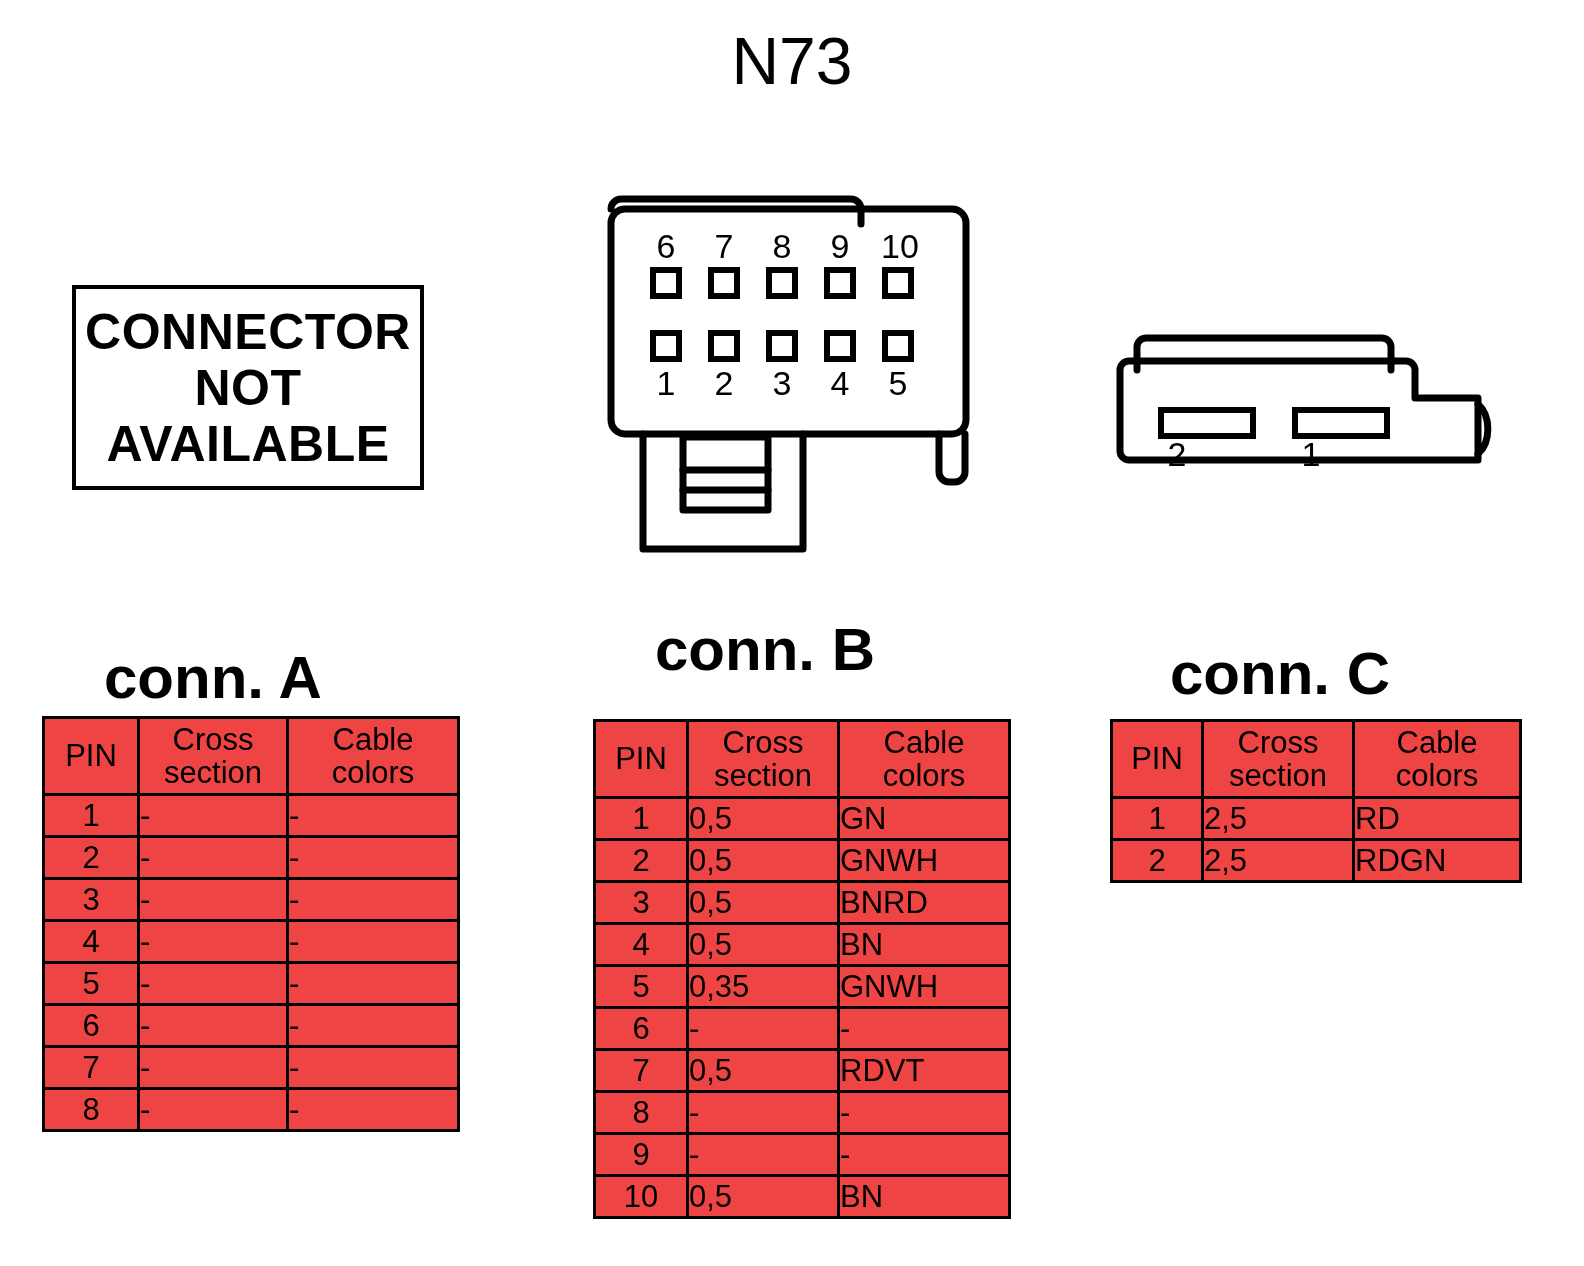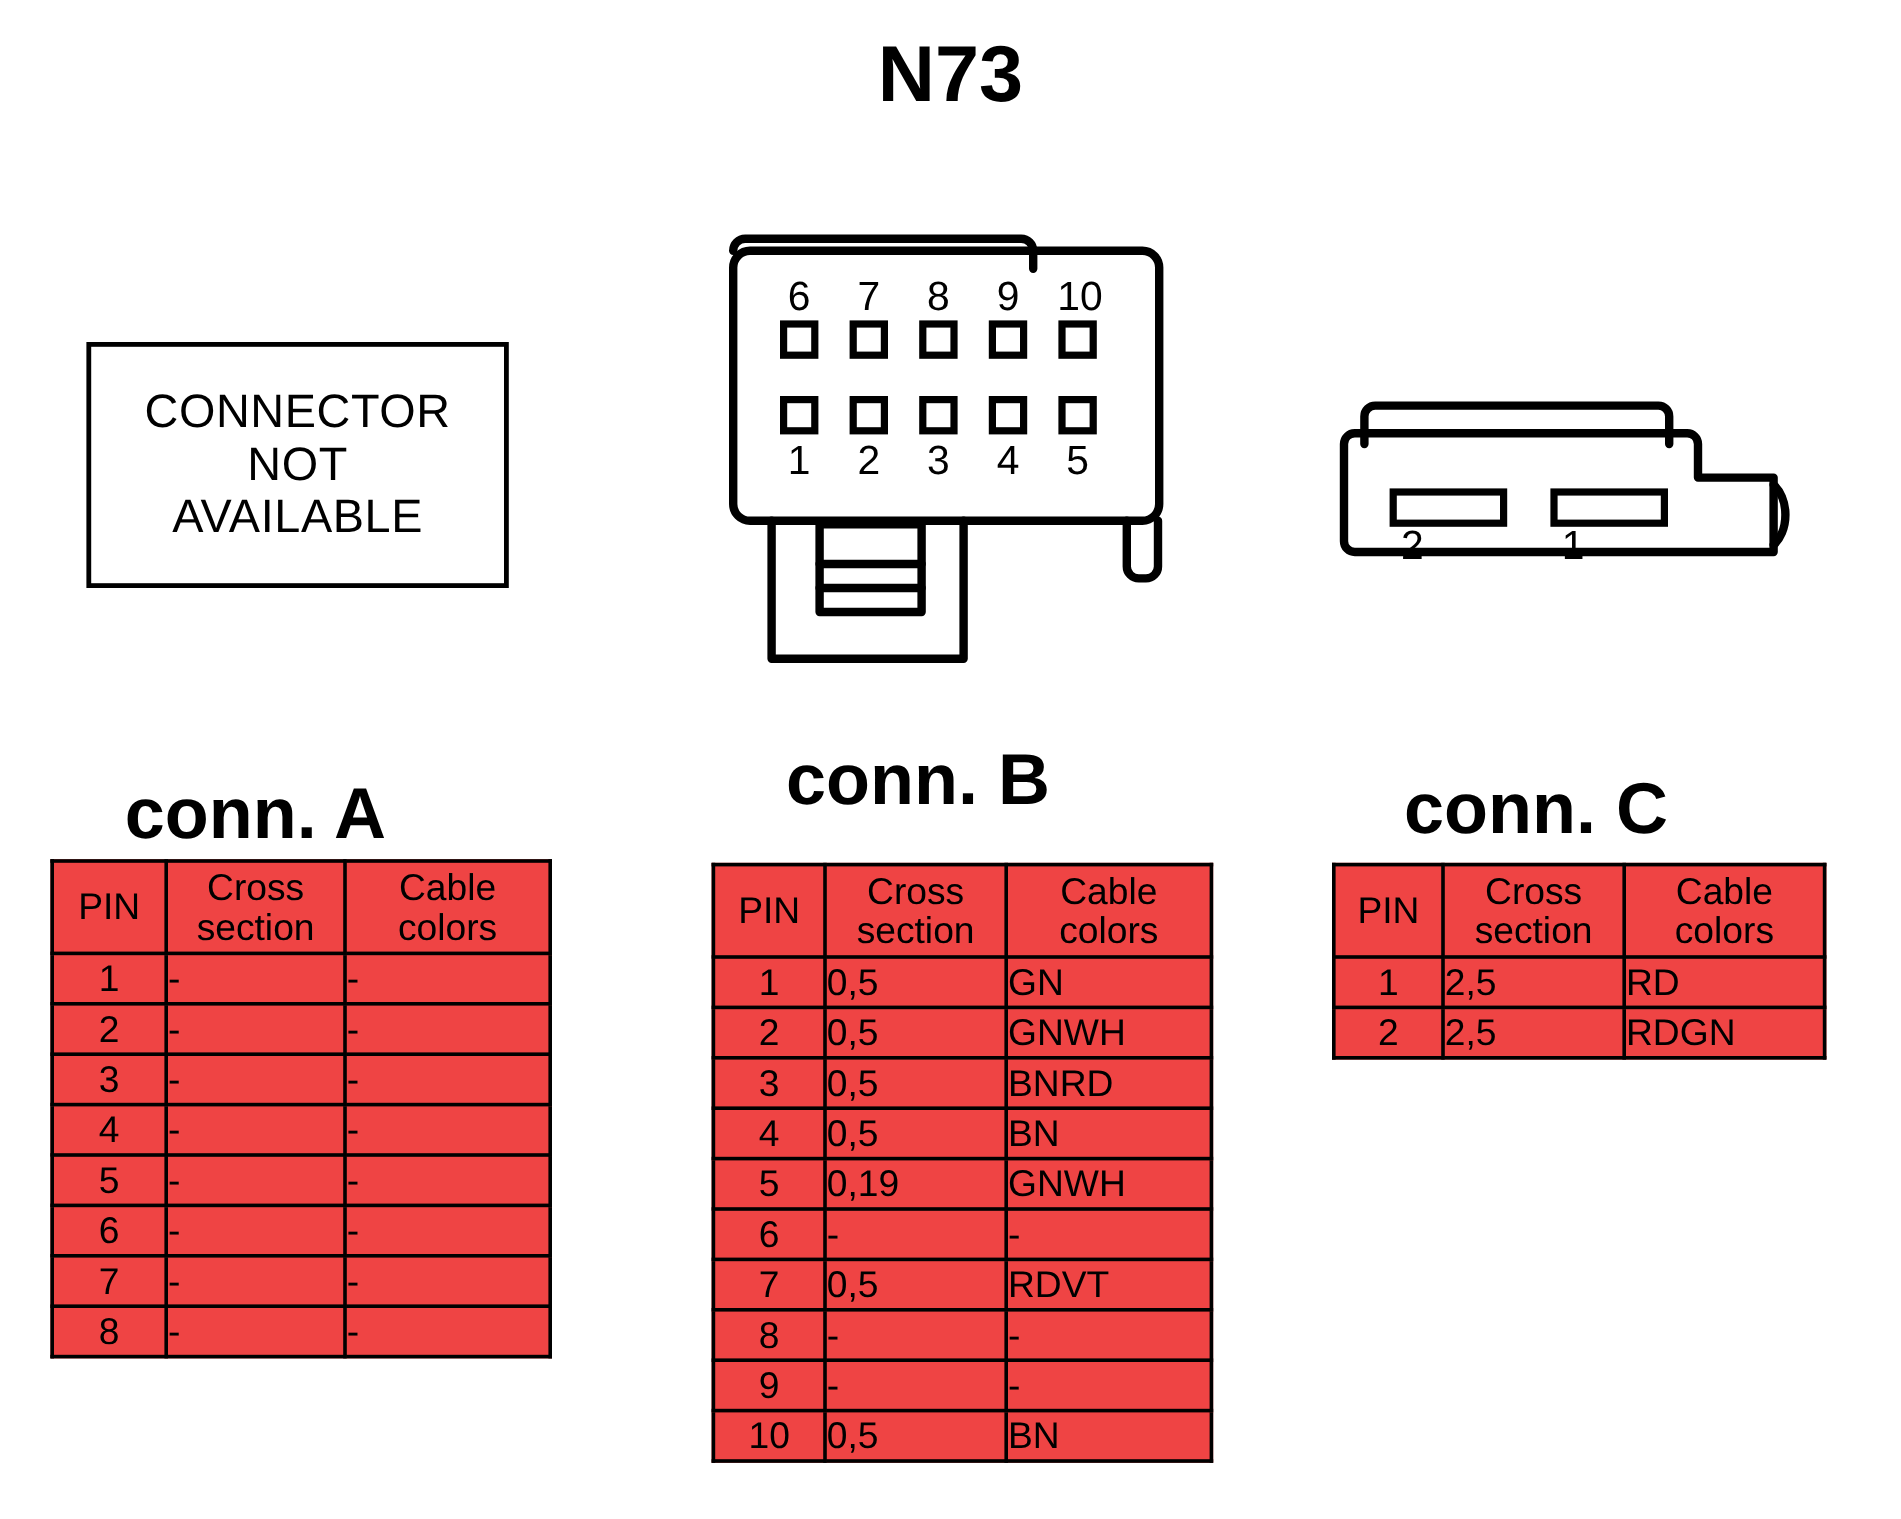--- a/index.html
+++ b/index.html
@@ -20,43 +20,43 @@
   }
 
   
   .title {
     position: absolute;
     left: 0;
     top: 28px;
     width: 1584px;
     text-align: center;
     font-size: 66px;
-    font-weight: bold;
+    font-weight: normal;
     letter-spacing: 0px;
     line-height: 1;
   }
 
   
   .cna-box {
     position: absolute;
     left: 72px;
     top: 285px;
     width: 352px;
     height: 205px;
     border: 4px solid #000;
     box-sizing: border-box;
     display: flex;
     flex-direction: column;
     align-items: center;
     justify-content: center;
     line-height: 1.12;
   }
   .cna-line {
-    font-size: 39px;
-    font-weight: normal;
+    font-size: 50px;
+    font-weight: bold;
     letter-spacing: 0.5px;
     white-space: nowrap;
   }
 
   
   .conn-b-art {
     position: absolute;
     left: 595px;
     top: 165px;
     width: 400px;
@@ -288,21 +288,21 @@
           <td class="col-cross">0,5</td>
           <td class="col-color">BNRD</td>
         </tr>
         <tr>
           <td class="col-pin">4</td>
           <td class="col-cross">0,5</td>
           <td class="col-color">BN</td>
         </tr>
         <tr>
           <td class="col-pin">5</td>
-          <td class="col-cross">0,19</td>
+          <td class="col-cross">0,35</td>
           <td class="col-color">GNWH</td>
         </tr>
         <tr>
           <td class="col-pin">6</td>
           <td class="col-cross">-</td>
           <td class="col-color">-</td>
         </tr>
         <tr>
           <td class="col-pin">7</td>
           <td class="col-cross">0,5</td>

